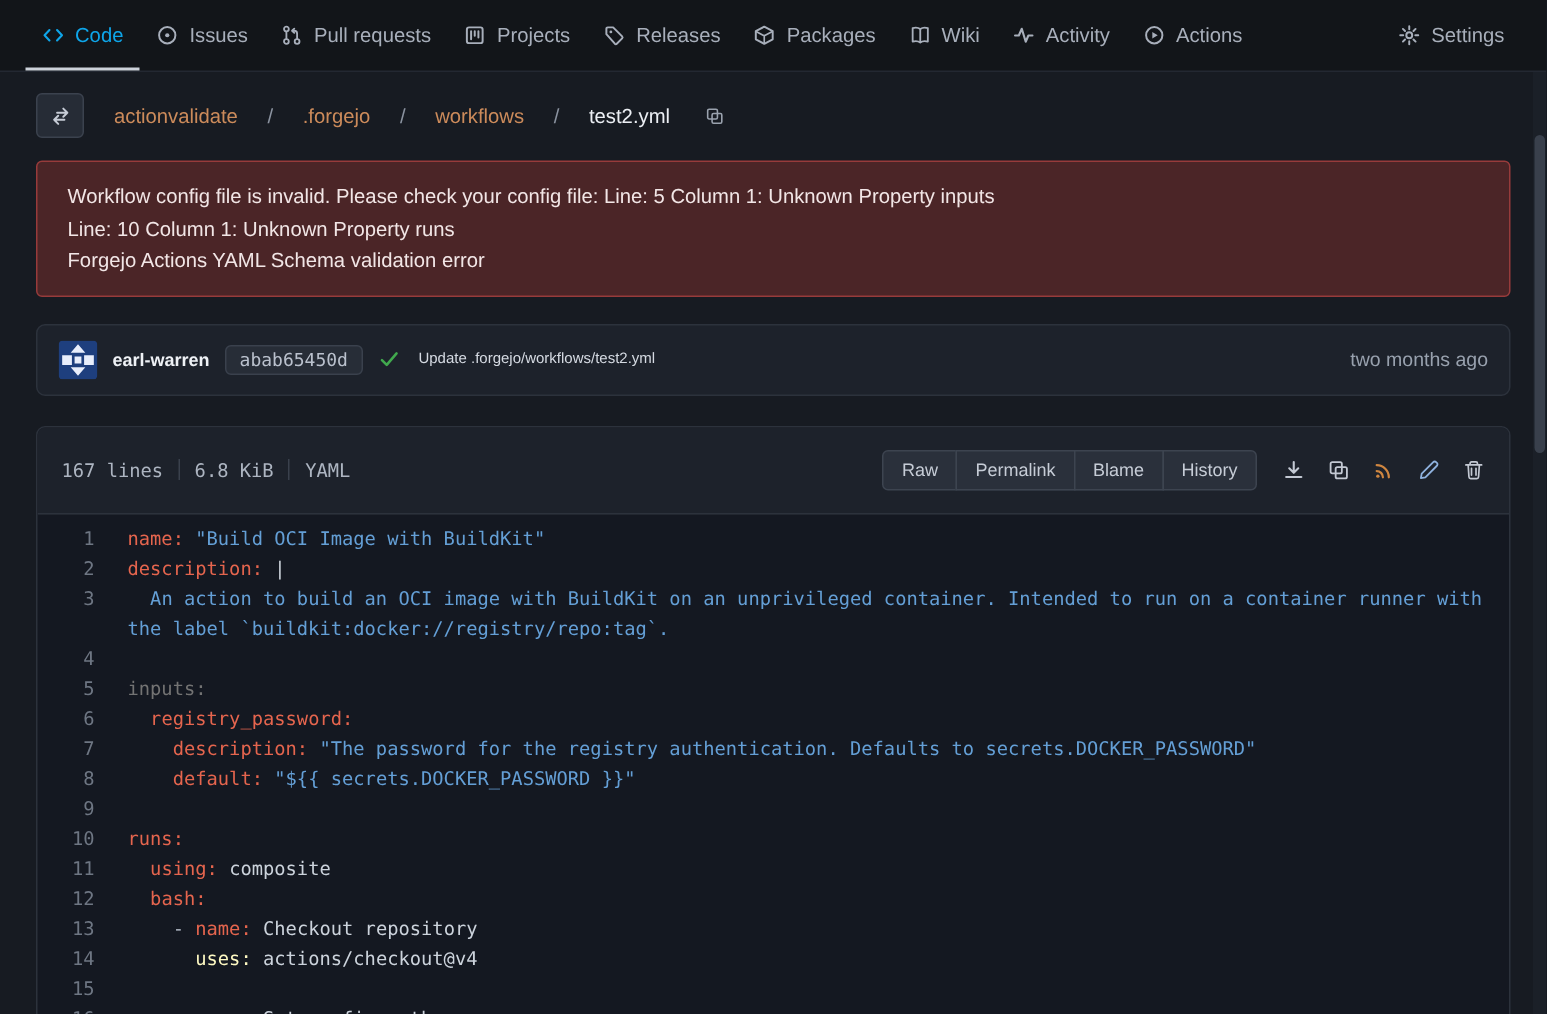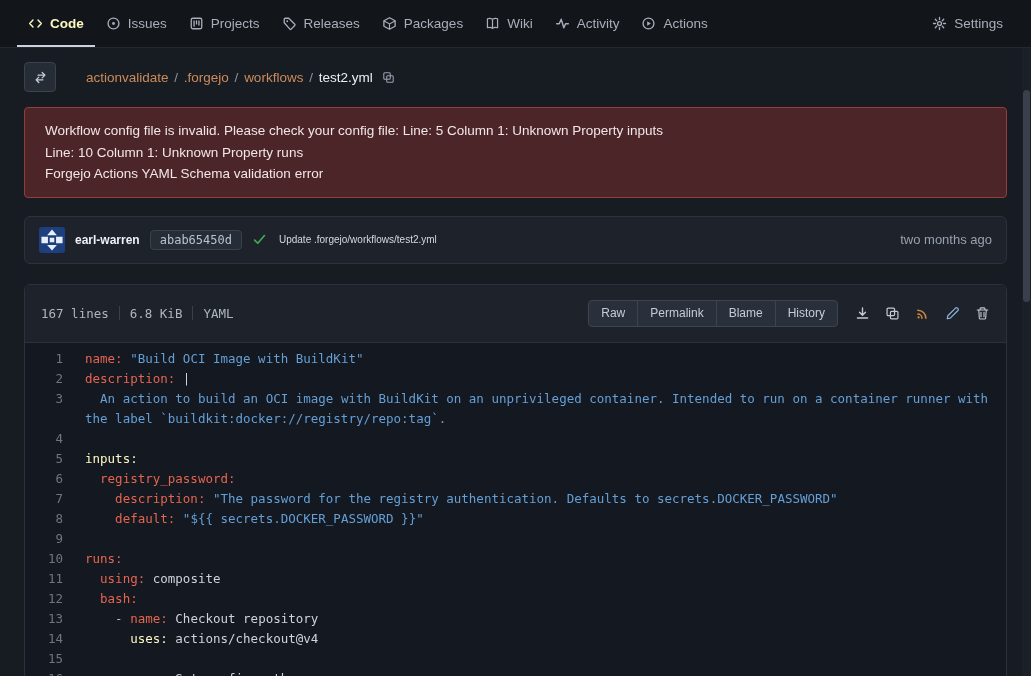--- a/index.html
+++ b/index.html
@@ -6,32 +6,32 @@
   html,body{width:1031px;height:676px;overflow:hidden}
   body{background:#171b22;font-family:"Liberation Sans",sans-serif;color:#d5dae2;position:relative}
   a{text-decoration:none;color:inherit;cursor:pointer}
   button{cursor:pointer;font-family:inherit}
   .icon svg{display:block;width:15px;height:15px}
 
   
   .topnav{height:48px;background:#121519;display:flex;align-items:stretch;padding:0 17px;border-bottom:1px solid #232832}
   .nav-left{display:flex;align-items:stretch}
   .nav-item{display:flex;align-items:center;gap:7px;padding:2px 11px 0;color:#a8afbb;font-size:13.5px;border-bottom:2px solid transparent}
-  .nav-item.active{color:#fef9c3;font-weight:700;border-bottom-color:#ccd2da}
+  .nav-item.active{color:#0ea5e9;font-weight:400;border-bottom-color:#ccd2da}
   .nav-spacer{flex:1}
 
   .page{padding:0 24px}
 
   
   .branch-row{margin:13px 0 0;height:32px;display:flex;align-items:center;gap:8px}
   .branch-btn{display:inline-flex;align-items:center;gap:8px;height:30px;padding:0 11px;background:#262c36;border:1px solid #3b424e;border-radius:4px;color:#cf8f5f;font-size:13px;font-weight:600}
   .branch-btn .chev svg{width:10px;height:10px}
   .branch-btn .chev{color:#9aa2ae}
   .sq-btn{width:32px;height:30px;display:inline-flex;align-items:center;justify-content:center;background:#262c36;border:1px solid #3b424e;border-radius:4px;color:#c6ccd6}
-  .breadcrumb{margin-left:22px;font-size:13.5px;display:flex;align-items:center;gap:2px;color:#8b93a0}
+  .breadcrumb{margin-left:12px;font-size:13.5px;display:flex;align-items:center;gap:16px;color:#8b93a0}
   .bc-link{color:var(--accent-link,#cc8b5b)}
   .bc-sep{white-space:pre;color:#8b93a0}
   .bc-file{color:#eceff4}
   .bc-copy{color:#9aa2ae;margin-left:7px}
   .bc-copy svg{width:13px;height:13px}
 
   
   .alert{margin-top:14px;background:var(--error-bg,#4b2527);border:1px solid var(--error-border,#973b3b);border-radius:4px;padding:12px 20px;font-size:13.5px;line-height:21.5px;color:#f2e6e6}
 
   
@@ -83,20 +83,32 @@
         <span>Code</span>
       </a>
       <a class="nav-item">
         <span class="icon">
           <svg viewBox="0 0 16 16">
             <circle cx="8" cy="8" r="5.8" fill="none" stroke="currentColor" stroke-width="1.4"></circle>
             <circle cx="8" cy="8" r="1.5" fill="currentColor"></circle>
           </svg>
         </span>
         <span>Issues</span>
+      </a>
+      <a class="nav-item">
+        <span class="icon">
+          <svg viewBox="0 0 16 16">
+            <circle cx="4.2" cy="3.6" r="1.7" fill="none" stroke="currentColor" stroke-width="1.3"></circle>
+            <circle cx="4.2" cy="12.4" r="1.7" fill="none" stroke="currentColor" stroke-width="1.3"></circle>
+            <circle cx="11.8" cy="12.4" r="1.7" fill="none" stroke="currentColor" stroke-width="1.3"></circle>
+            <path d="M4.2 5.5v5.2M11.8 10.6V6.8c0-1.2-.8-2-2-2h-1.5" fill="none" stroke="currentColor" stroke-width="1.3"></path>
+            <path d="M9.8 3.3 8.2 4.8l1.6 1.5" fill="none" stroke="currentColor" stroke-width="1.3" stroke-linecap="round" stroke-linejoin="round"></path>
+          </svg>
+        </span>
+        <span>Pull requests</span>
       </a>
       <a class="nav-item">
         <span class="icon">
           <svg viewBox="0 0 16 16">
             <rect x="2.4" y="2.4" width="11.2" height="11.2" rx="1.6" fill="none" stroke="currentColor" stroke-width="1.4"></rect>
             <path d="M5.4 5.2v5.6M8 5.2v3.2M10.6 5.2v4.4" stroke="currentColor" stroke-width="1.4" stroke-linecap="round" fill="none"></path>
           </svg>
         </span>
         <span>Projects</span>
       </a>
@@ -274,21 +286,21 @@
         <div class="code-row">
           <span class="ln">3</span>
           <span class="lc"><span style="color: rgb(100, 159, 214);">  An action to build an OCI image with BuildKit on an unprivileged container. Intended to run on a container runner with the label `buildkit:docker://registry/repo:tag`.</span></span>
         </div>
         <div class="code-row">
           <span class="ln">4</span>
           <span class="lc"></span>
         </div>
         <div class="code-row">
           <span class="ln">5</span>
-          <span class="lc"><span style="color: #fef9c3;">inputs:</span></span>
+          <span class="lc"><span style="color: #737373;">inputs:</span></span>
         </div>
         <div class="code-row">
           <span class="ln">6</span>
           <span class="lc"><span style="color: rgb(174, 182, 194);">  </span><span style="color: rgb(229, 101, 78);">registry_password:</span></span>
         </div>
         <div class="code-row">
           <span class="ln">7</span>
           <span class="lc"><span style="color: rgb(174, 182, 194);">    </span><span style="color: rgb(229, 101, 78);">description:</span><span style="color: rgb(174, 182, 194);"> </span><span style="color: rgb(100, 159, 214);">"The password for the registry authentication. Defaults to secrets.DOCKER_PASSWORD"</span></span>
         </div>
         <div class="code-row">

